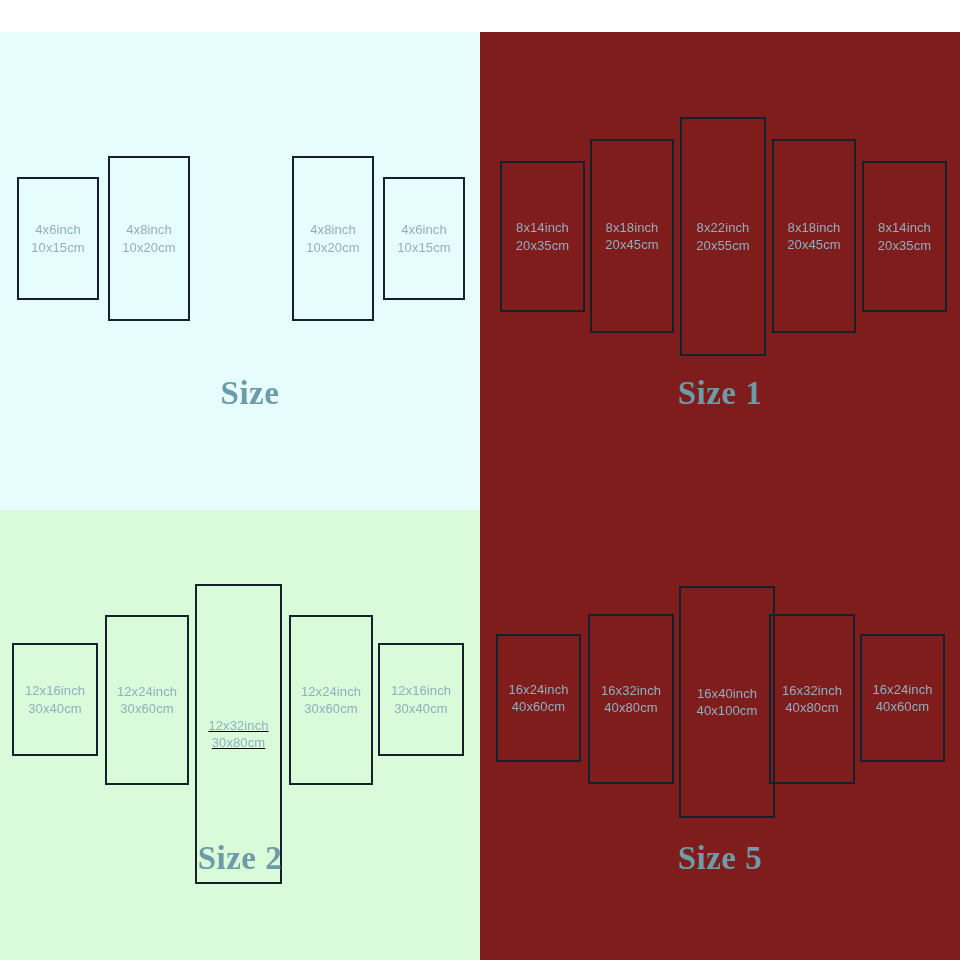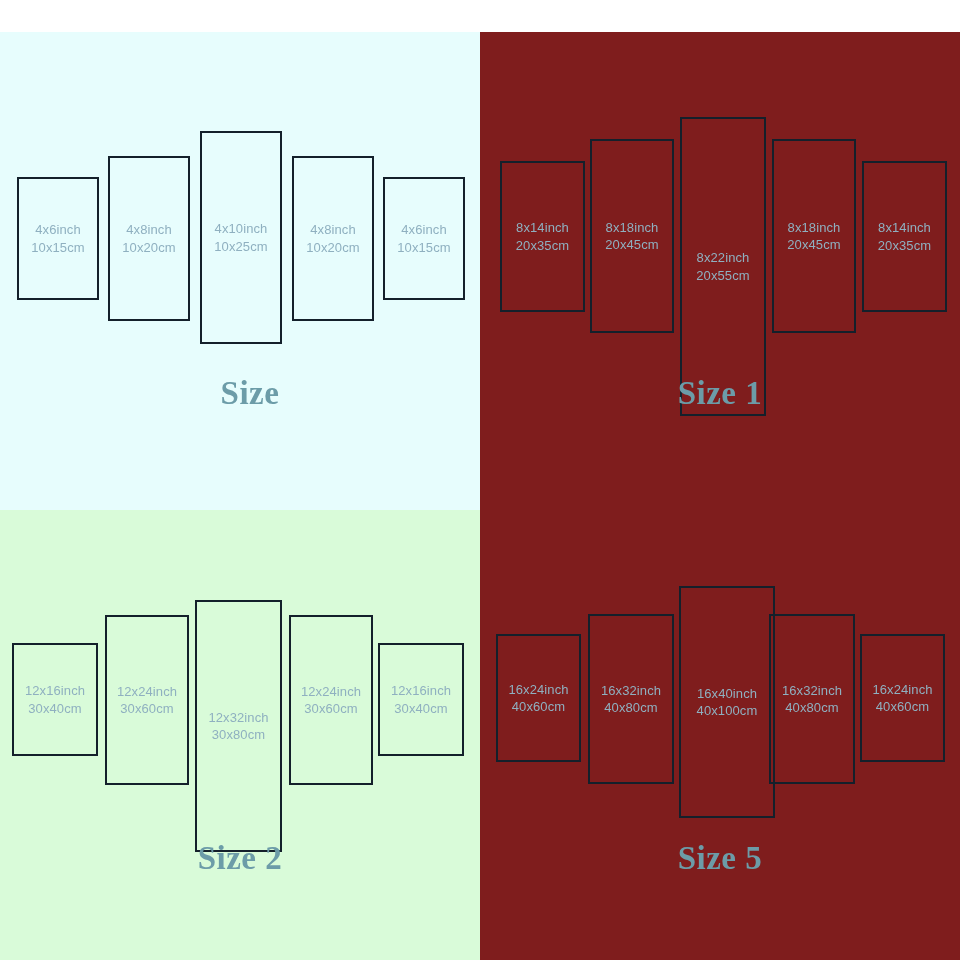--- a/index.html
+++ b/index.html
@@ -79,26 +79,20 @@
         </div>
       </div>
 
       <div class="panel" style="left: 108px; top: 124px; width: 82px; height: 165px; border-color: rgb(20, 32, 43);">
         <div class="panel-label" style="color: rgb(143, 176, 192);">
           <span>4x8inch</span>
           <span class="line2">10x20cm</span>
         </div>
       </div>
 
-      <div class="panel" style="left: 200px; top: 99px; width: 82px; height: 213px; border-color: rgb(20, 32, 43);">
-        <div class="panel-label" style="color: rgb(143, 176, 192);">
-          <span>4x10inch</span>
-          <span class="line2">10x25cm</span>
-        </div>
-      </div>
 
       <div class="panel" style="left: 292px; top: 124px; width: 82px; height: 165px; border-color: rgb(20, 32, 43);">
         <div class="panel-label" style="color: rgb(143, 176, 192);">
           <span>4x8inch</span>
           <span class="line2">10x20cm</span>
         </div>
       </div>
 
       <div class="panel" style="left: 383px; top: 145px; width: 82px; height: 123px; border-color: rgb(20, 32, 43);">
         <div class="panel-label" style="color: rgb(143, 176, 192);">
@@ -121,21 +115,21 @@
         </div>
       </div>
 
       <div class="panel" style="left: 110px; top: 107px; width: 84px; height: 194px; border-color: rgb(20, 32, 43);">
         <div class="panel-label" style="color: rgb(143, 176, 192);">
           <span>8x18inch</span>
           <span class="line2">20x45cm</span>
         </div>
       </div>
 
-      <div class="panel" style="left: 200px; top: 85px; width: 86px; height: 299px; border-color: rgb(20, 32, 43);">
+      <div class="panel" style="left: 200px; top: 85px; width: 86px; height: 239px; border-color: rgb(20, 32, 43);">
         <div class="panel-label" style="color: rgb(143, 176, 192);">
           <span>8x22inch</span>
           <span class="line2">20x55cm</span>
         </div>
       </div>
 
       <div class="panel" style="left: 292px; top: 107px; width: 84px; height: 194px; border-color: rgb(20, 32, 43);">
         <div class="panel-label" style="color: rgb(143, 176, 192);">
           <span>8x18inch</span>
           <span class="line2">20x45cm</span>
@@ -163,21 +157,21 @@
         </div>
       </div>
 
       <div class="panel" style="left: 105px; top: 105px; width: 84px; height: 170px; border-color: rgb(20, 32, 43);">
         <div class="panel-label" style="color: rgb(143, 176, 192);">
           <span>12x24inch</span>
           <span class="line2">30x60cm</span>
         </div>
       </div>
 
-      <div class="panel" style="left: 195px; top: 90px; width: 87px; height: 252px; border-color: rgb(20, 32, 43);">
+      <div class="panel" style="left: 195px; top: 74px; width: 87px; height: 300px; border-color: rgb(20, 32, 43); text-decoration: underline;">
         <div class="panel-label" style="color: rgb(143, 176, 192);">
           <span>12x32inch</span>
           <span class="line2">30x80cm</span>
         </div>
       </div>
 
       <div class="panel" style="left: 289px; top: 105px; width: 84px; height: 170px; border-color: rgb(20, 32, 43);">
         <div class="panel-label" style="color: rgb(143, 176, 192);">
           <span>12x24inch</span>
           <span class="line2">30x60cm</span>

